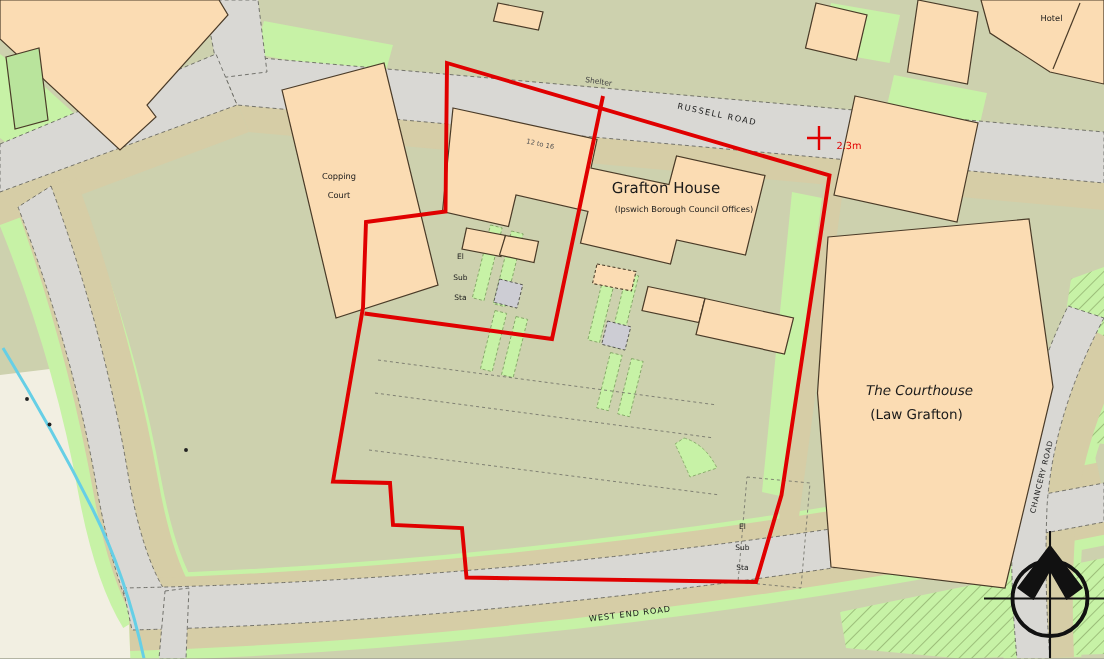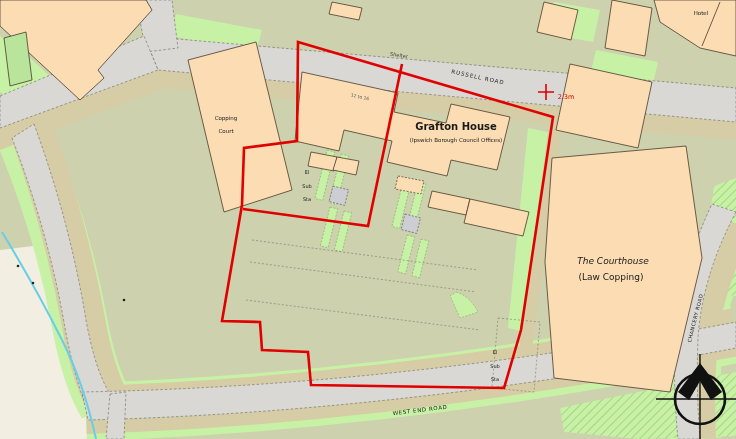--- a/index.html
+++ b/index.html
@@ -132,25 +132,25 @@
 
   <g>
     <line class="compass" x1="700" y1="354" x2="700" y2="439" stroke-width="1.4"></line>
     <line class="compass" x1="656" y1="399" x2="736" y2="399" stroke-width="1.4"></line>
     <circle class="compass" cx="700" cy="399" r="25" stroke-width="2.6"></circle>
     <polygon points="678,392 700,363 722,392 711,400 700,381 689,400" fill="#111"></polygon>
   </g>
 </svg>
 
 <div class="labels">
-  <div class="lbl" style="left:456px;top:126px;font-size:10px;font-weight:700;">Grafton House</div>
+  <div class="lbl" style="left:444px;top:126px;font-size:10px;font-weight:400;">Grafton House</div>
   <div class="lbl" style="left:456px;top:140px;font-size:5.5px;">(Ipswich Borough Council Offices)</div>
 
   <div class="lbl" style="left:613px;top:261px;font-size:9px;font-style:italic;">The Courthouse</div>
-  <div class="lbl" style="left:611px;top:277px;font-size:9px;">(Law Copping)</div>
+  <div class="lbl" style="left:611px;top:277px;font-size:9px;">(Law Grafton)</div>
 
   <div class="lbl" style="left:226px;top:125px;font-size:5.5px;line-height:13px;">
     <span>Copping</span>
     <span>Court</span>
   </div>
 
   <div class="lbl" style="left:701px;top:13px;font-size:5.5px;">Hotel</div>
 
   <div class="lbl" style="left:399px;top:55px;font-size:5px;color:#444;transform:translate(-50%,-50%) rotate(9deg);">Shelter</div>
 

